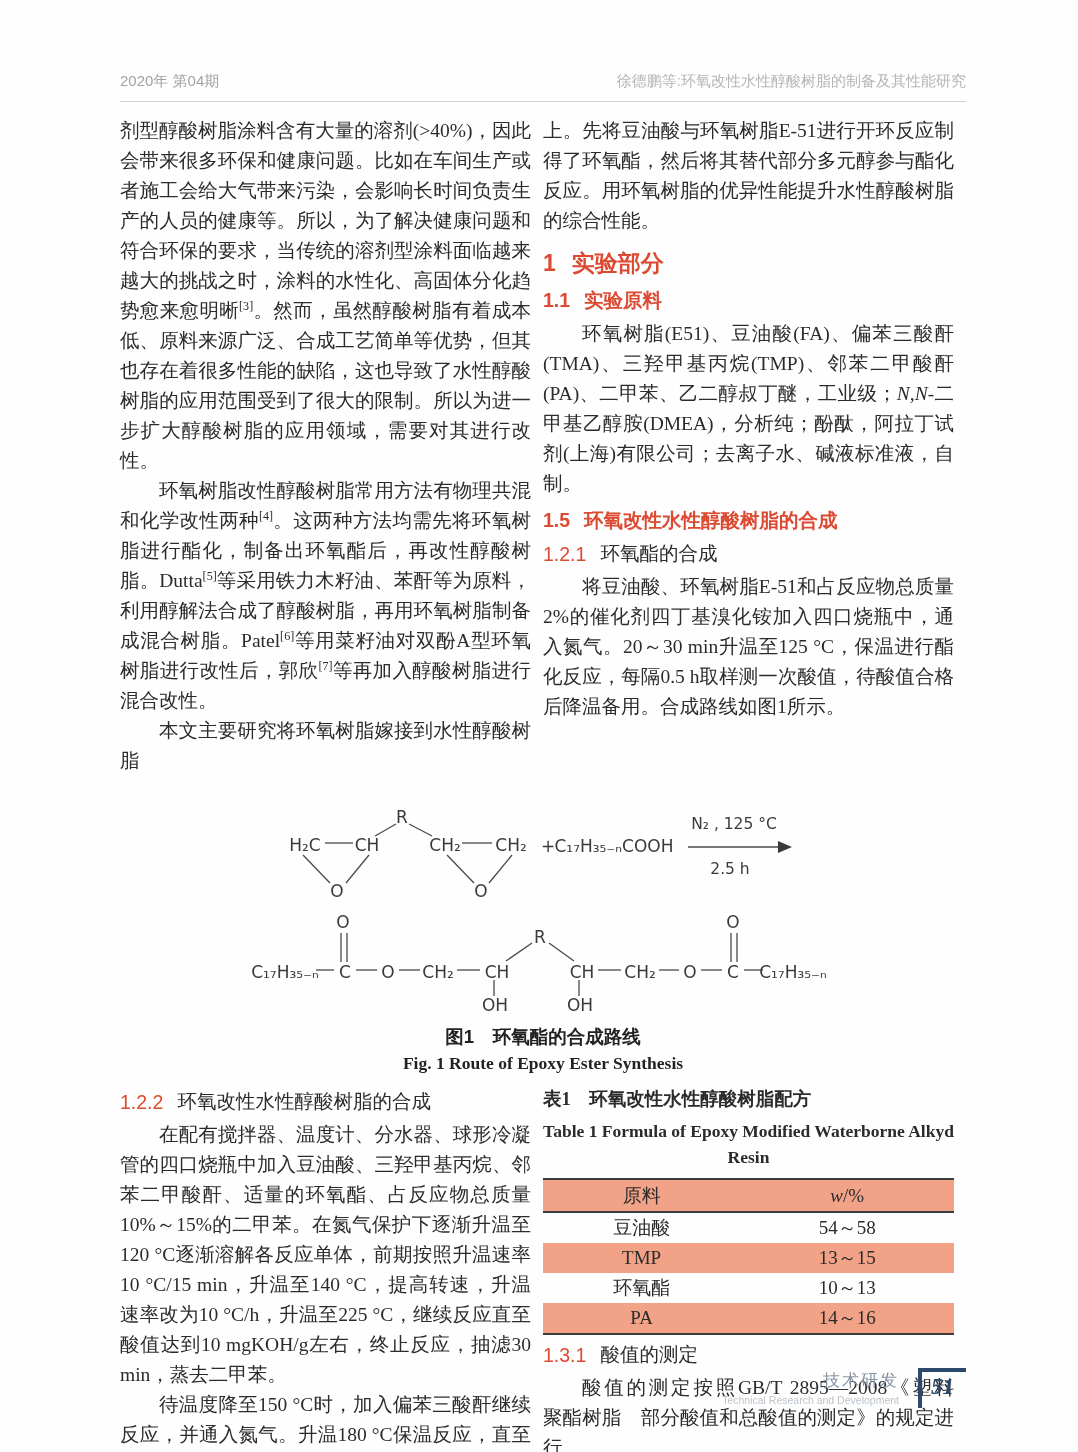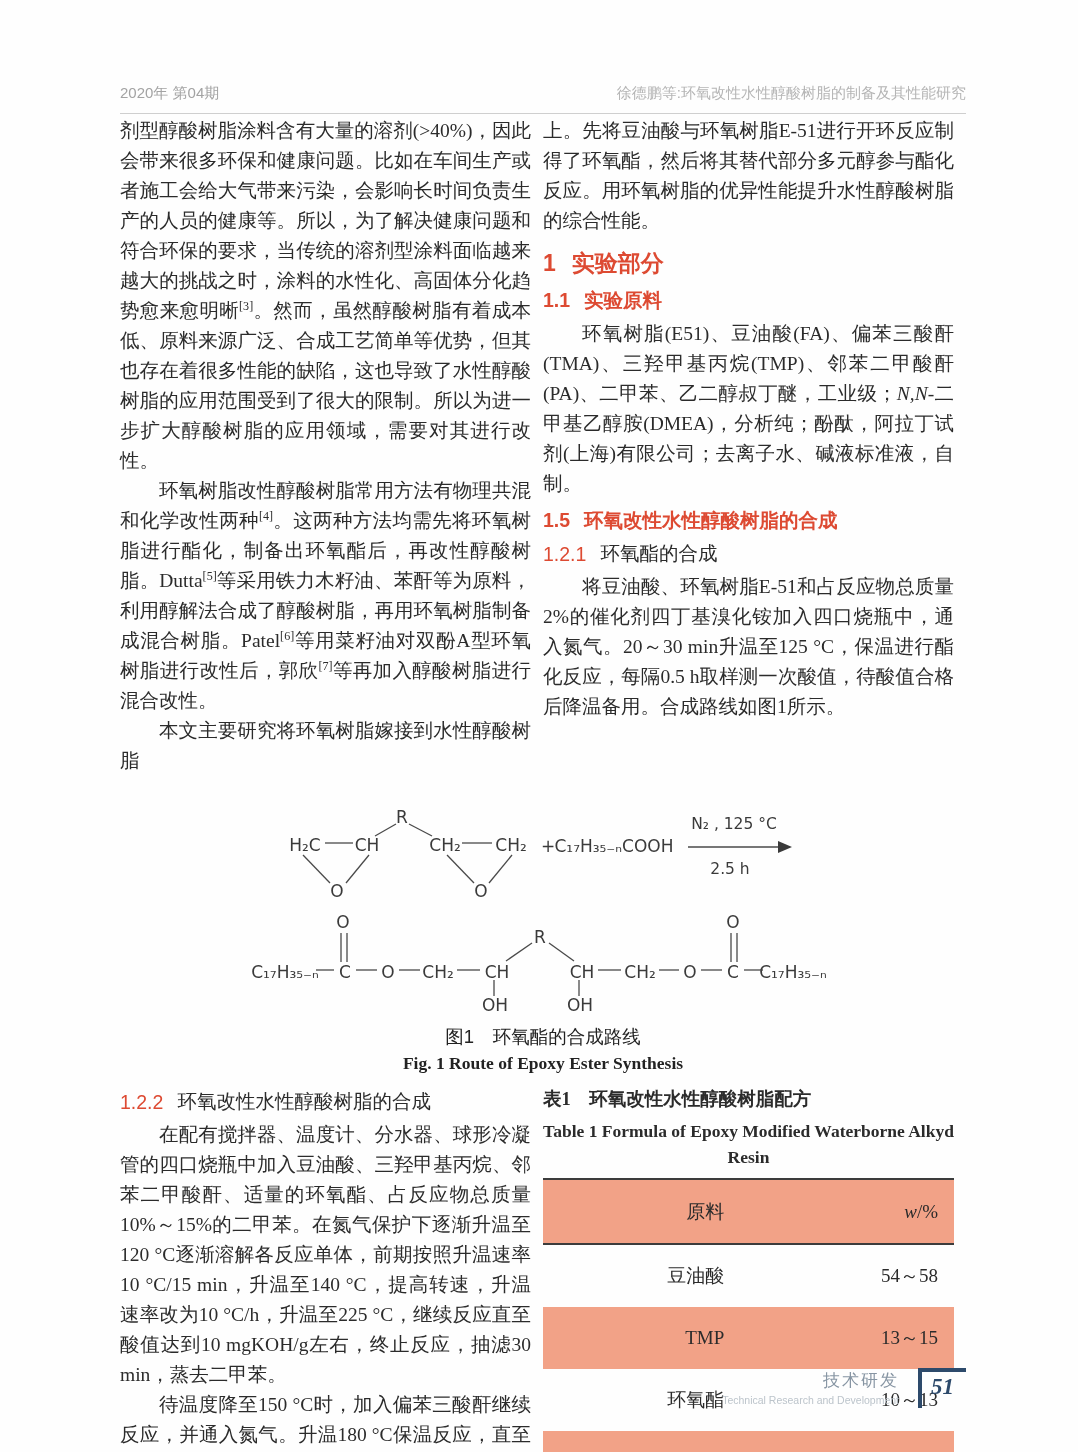--- a/index.html
+++ b/index.html
@@ -6,21 +6,21 @@
   .page{
     position:relative;
     width:1078px;height:1452px;
     background:#fefefe;
     overflow:hidden;
     font-family:"Liberation Serif","DejaVu Serif",serif;
     color:#2b2b2b;
   }
   
   .header{
-    position:absolute;top:84px;left:120px;width:846px;
+    position:absolute;top:72px;left:120px;width:846px;
     display:flex;justify-content:space-between;align-items:flex-end;
     border-bottom:1px solid #cfcfcf;padding-bottom:10px;
     font-family:"Liberation Sans","DejaVu Sans",sans-serif;
     font-size:15px;color:#a3a3a3;
   }
   .header .running{color:#b5b5b5;}
   
   .main{position:absolute;top:116px;left:120px;width:846px;}
   .cols{display:flex;gap:12px;}
   .col{width:411px;font-size:19.5px;line-height:30px;text-align:justify;}
@@ -41,21 +41,21 @@
   }
   .h3{
     font-size:19.5px;line-height:28px;margin:6px 0 4px 0;
     display:flex;gap:14px;text-align:left;
   }
   .h3 .num{color:#dd4a32;font-family:"Liberation Sans","DejaVu Sans",sans-serif;}
   
   .figure{margin:14px 0 8px 0;}
   .fig-caption-zh{
     text-align:center;font-family:"Liberation Sans","DejaVu Sans",sans-serif;
-    font-weight:normal;font-size:18.5px;color:#222;margin-top:2px;
+    font-weight:bold;font-size:18.5px;color:#222;margin-top:2px;
   }
   .fig-caption-en{
     text-align:center;font-weight:bold;font-size:17.5px;color:#222;margin-top:4px;
   }
   .chem text{
     font-family:"DejaVu Sans","Liberation Sans",sans-serif;
     font-size:17px;fill:#3a3a3a;
   }
   .chem .small{font-size:15.5px;}
   .chem line{stroke:#4a4a4a;stroke-width:1.3;}
@@ -65,21 +65,21 @@
     text-align:left;font-family:Liberation Serif, serif;
     font-weight:bold;font-size:18.5px;margin:2px 0 4px 0;
   }
   .tbl-title-en{
     text-align:center;font-weight:bold;font-size:17.5px;line-height:26px;margin-bottom:8px;
   }
   table.formula{
     width:100%;border-collapse:collapse;font-size:19px;
     border-top:2px solid #3c3c3c;border-bottom:2px solid #3c3c3c;
   }
-  table.formula td{height:30px;text-align:right;padding:16px;}
+  table.formula td{height:30px;text-align:center;padding:0;}
   table.formula td:first-child{width:48%;}
   table.formula tr.head td{
     background:#f2a287;border-bottom:2px solid #3c3c3c;height:31px;
   }
   table.formula tr.shade td{background:#f2a287;}
   
   .footer{
     position:absolute;right:112px;bottom:44px;
     display:flex;align-items:flex-end;
     font-family:"Liberation Sans","DejaVu Sans",sans-serif;

